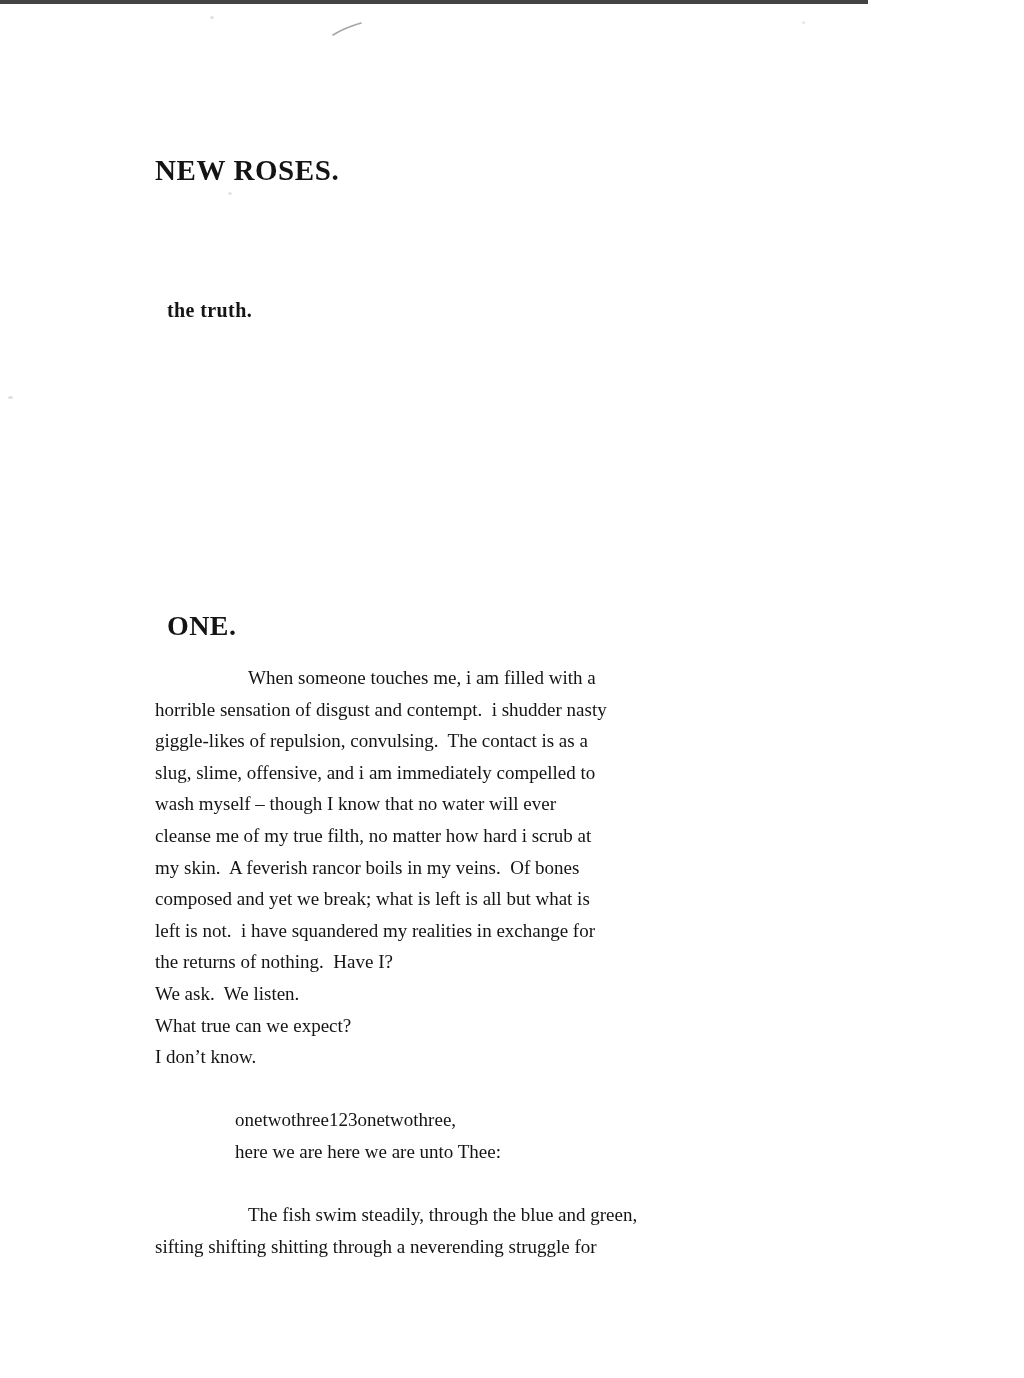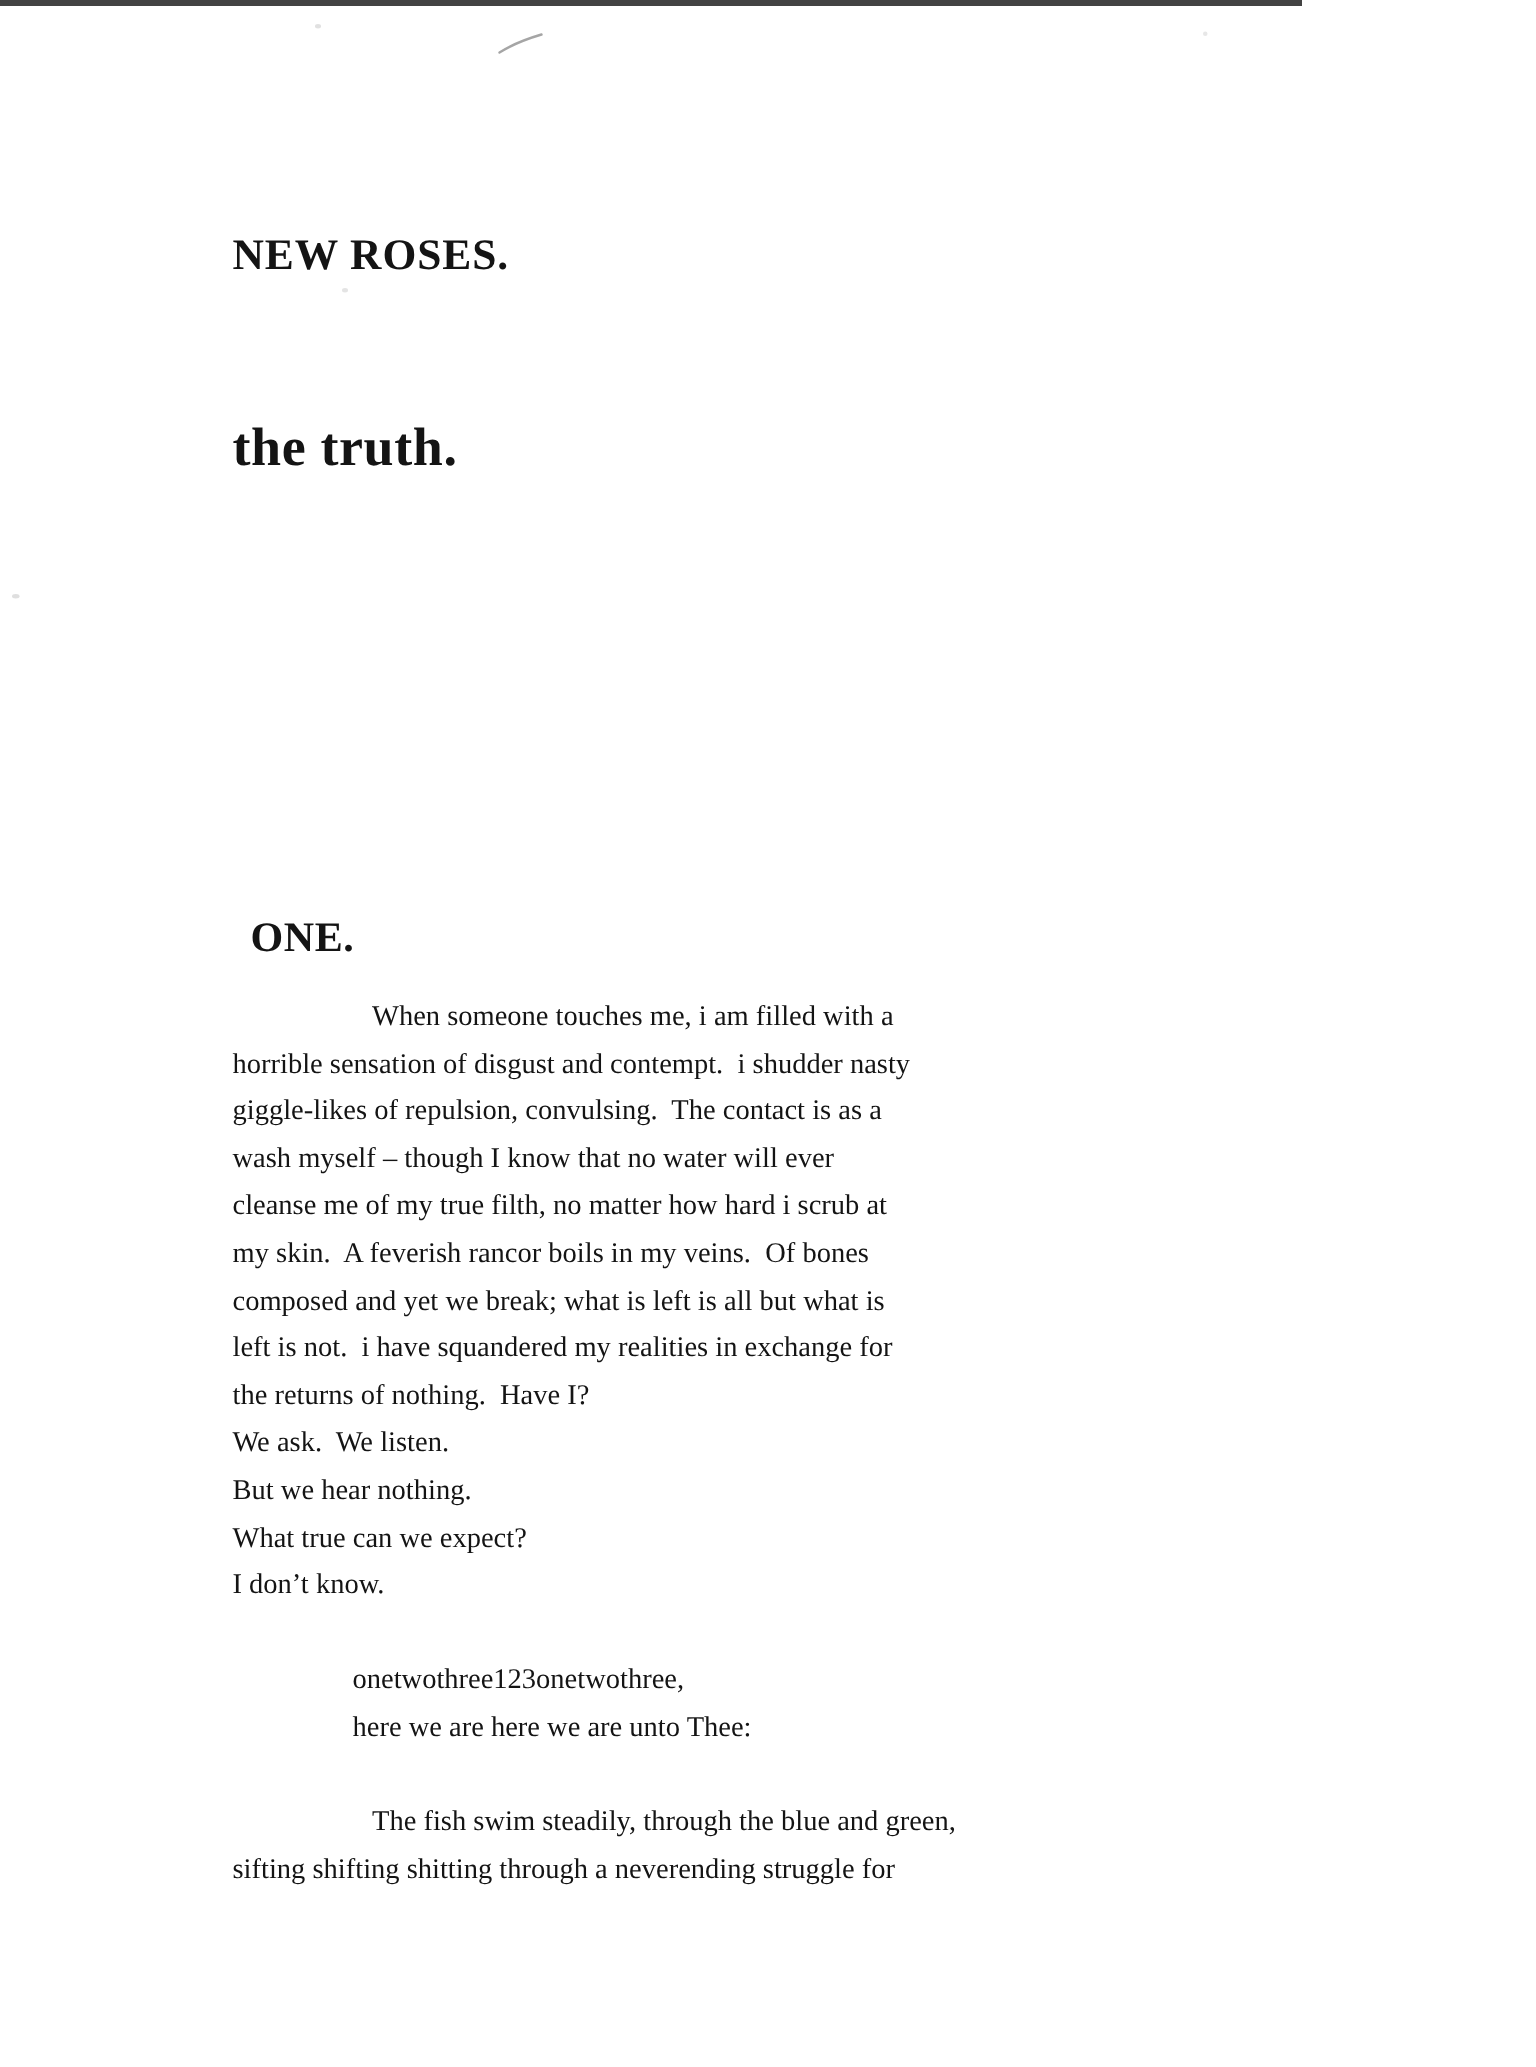--- a/index.html
+++ b/index.html
@@ -49,22 +49,22 @@
     font-size: 29px;
     line-height: 34px;
     font-weight: bold;
     letter-spacing: 0.6px;
     white-space: pre;
   }
   .doc-subtitle {
     position: absolute;
     left: 155px;
     top: 281px;
-    margin: 0;
-    font-size: 36px;
+    margin: 12px;
+    font-size: 20px;
     line-height: 34px;
     font-weight: bold;
     letter-spacing: 0.4px;
     white-space: pre;
   }
   .doc-section {
     position: absolute;
     left: 155px;
     top: 597px;
     margin: 12px;
@@ -109,28 +109,28 @@
   <h1 class="doc-title">NEW ROSES.</h1>
 
   <h2 class="doc-subtitle">the truth.</h2>
 
   <h3 class="doc-section">ONE.</h3>
 
   <div class="body-block">
     <div class="line indent">When someone touches me, i am filled with a</div>
     <div class="line">horrible sensation of disgust and contempt.  i shudder nasty</div>
     <div class="line">giggle-likes of repulsion, convulsing.  The contact is as a</div>
+    <div class="line">slug, slime, offensive, and i am immediately compelled to</div>
     <div class="line">wash myself – though I know that no water will ever</div>
     <div class="line">cleanse me of my true filth, no matter how hard i scrub at</div>
     <div class="line">my skin.  A feverish rancor boils in my veins.  Of bones</div>
     <div class="line">composed and yet we break; what is left is all but what is</div>
     <div class="line">left is not.  i have squandered my realities in exchange for</div>
     <div class="line">the returns of nothing.  Have I?</div>
     <div class="line">We ask.  We listen.</div>
-    <div class="line">But we hear nothing.</div>
     <div class="line">What true can we expect?</div>
     <div class="line">I don’t know.</div>
 
     <div class="spacer"></div>
 
     <div class="line chant">onetwothree123onetwothree,</div>
     <div class="line chant">here we are here we are unto Thee:</div>
 
     <div class="spacer"></div>
 

